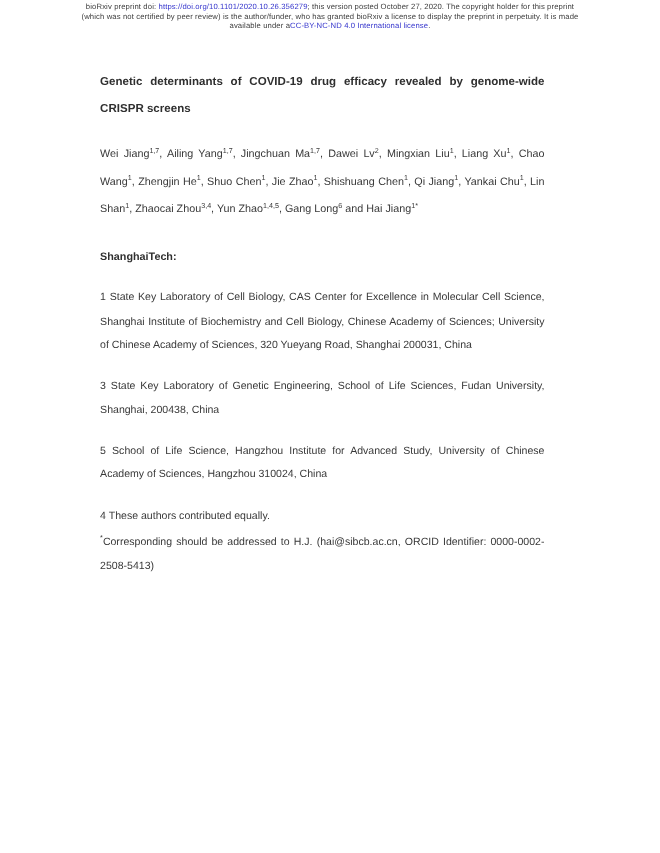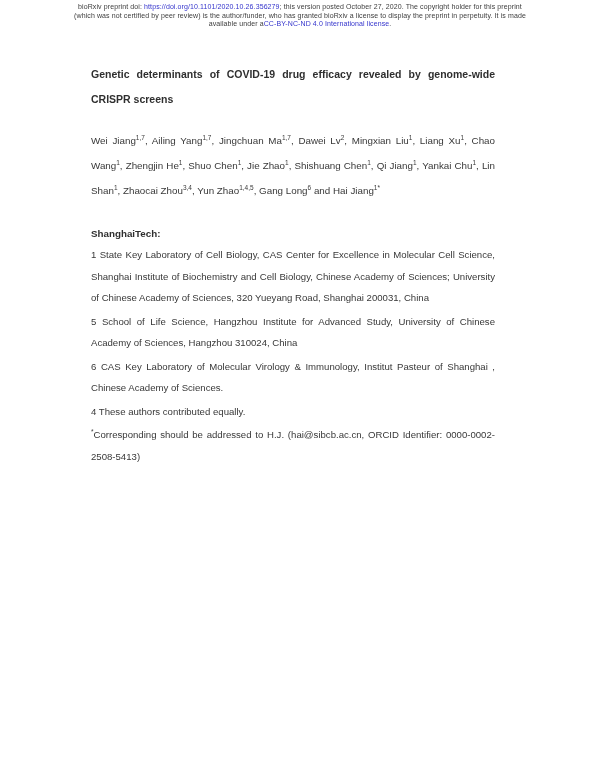--- a/index.html
+++ b/index.html
@@ -58,21 +58,21 @@
     font-size: 9.8px;
     font-weight: bold;
     line-height: 21px;
     color: #2f2f2f;
   }
   .body-line {
     font-size: 9.6px;
     line-height: 21.5px;
     text-align: justify;
     color: #383838;
-    margin: 0 0 2px 0;
+    margin: 16px 0 2px 0;
   }
   .corr { margin-top: 0; }
 </style>
 </head>
 <body>
 
 <div class="page">
 
   <div class="preprint-notice">
     <div>
@@ -87,22 +87,22 @@
   <div class="content">
 
     <div class="paper-title">Genetic determinants of COVID-19 drug efficacy revealed by genome-wide CRISPR screens</div>
 
     <div class="authors"><span>Wei Jiang<sup>1,7</sup></span>, <span>Ailing Yang<sup>1,7</sup></span>, <span>Jingchuan Ma<sup>1,7</sup></span>, <span>Dawei Lv<sup>2</sup></span>, <span>Mingxian Liu<sup>1</sup></span>, <span>Liang Xu<sup>1</sup></span>, <span>Chao Wang<sup>1</sup></span>, <span>Zhengjin He<sup>1</sup></span>, <span>Shuo Chen<sup>1</sup></span>, <span>Jie Zhao<sup>1</sup></span>, <span>Shishuang Chen<sup>1</sup></span>, <span>Qi Jiang<sup>1</sup></span>, <span>Yankai Chu<sup>1</sup></span>, <span>Lin Shan<sup>1</sup></span>, <span>Zhaocai Zhou<sup>3,4</sup></span>, <span>Yun Zhao<sup>1,4,5</sup></span>, <span>Gang Long<sup>6</sup></span> and <span>Hai Jiang<sup>1*</sup></span></div>
 
     <div class="affiliations-heading">ShanghaiTech:</div>
 
     <div>
         <p class="body-line">1 State Key Laboratory of Cell Biology, CAS Center for Excellence in Molecular Cell Science, Shanghai Institute of Biochemistry and Cell Biology, Chinese Academy of Sciences; University of Chinese Academy of Sciences, 320 Yueyang Road, Shanghai 200031, China</p>
+        <p class="body-line">3 State Key Laboratory of Genetic Engineering, School of Life Sciences, Fudan University, Shanghai, 200438, China</p>
         <p class="body-line">5 School of Life Science, Hangzhou Institute for Advanced Study, University of Chinese Academy of Sciences, Hangzhou 310024, China</p>
-        <p class="body-line">6 CAS Key Laboratory of Molecular Virology &amp; Immunology, Institut Pasteur of Shanghai , Chinese Academy of Sciences.</p>
         <p class="body-line">4 These authors contributed equally.</p>
       </div>
 
     <p class="body-line corr"><sup>*</sup><span>Corresponding should be addressed to  H.J. (hai@sibcb.ac.cn, ORCID Identifier: 0000-0002-2508-5413)</span></p>
 
   </div>
 
 </div>
 
 </body></html>

